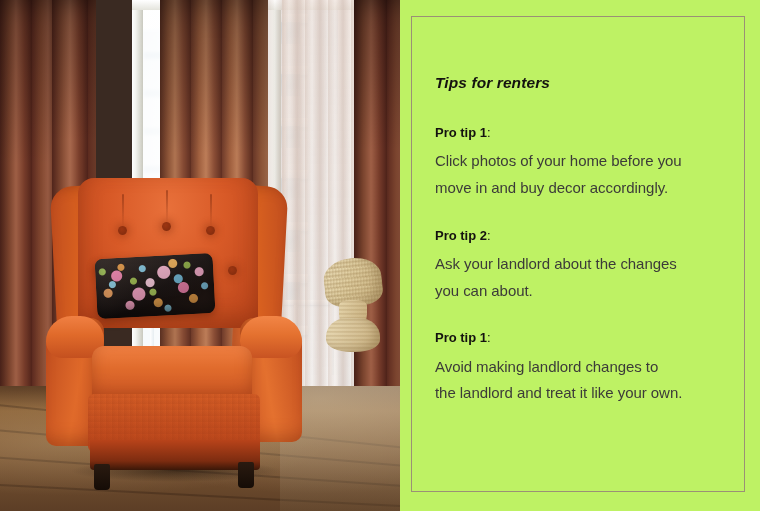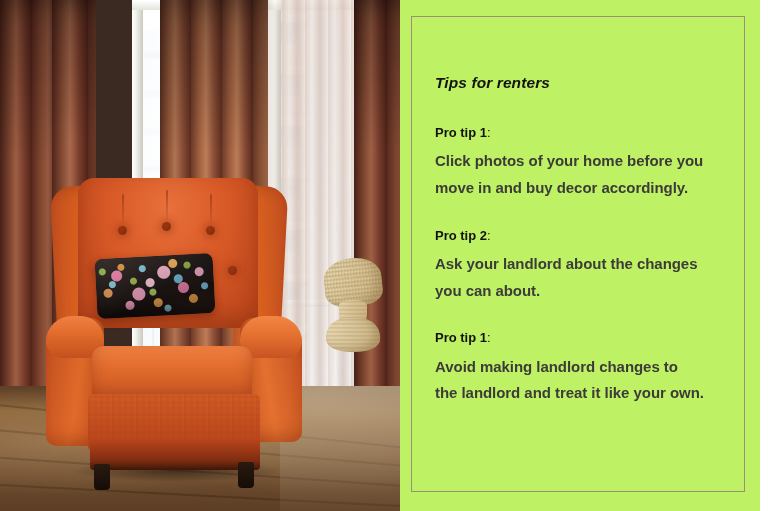--- a/index.html
+++ b/index.html
@@ -400,21 +400,21 @@
   }
   .tip-label .lbl { font-weight: bold; }
   .tip-label .colon { font-weight: normal; }
 
   .tip-body {
     font-size: 15px;
     color: #3c3b39;
     line-height: 1.78;
     letter-spacing: -.05px;
   }
-  .tip-body .ln { display: block; white-space: nowrap; font-weight: bold; }
+  .tip-body .ln { display: block; white-space: nowrap; }
 </style>
 </head>
 <body>
 
 <div id="page">
 
   <div id="photo">
 
     <div class="outdoor">
       <div class="far-bldg">

